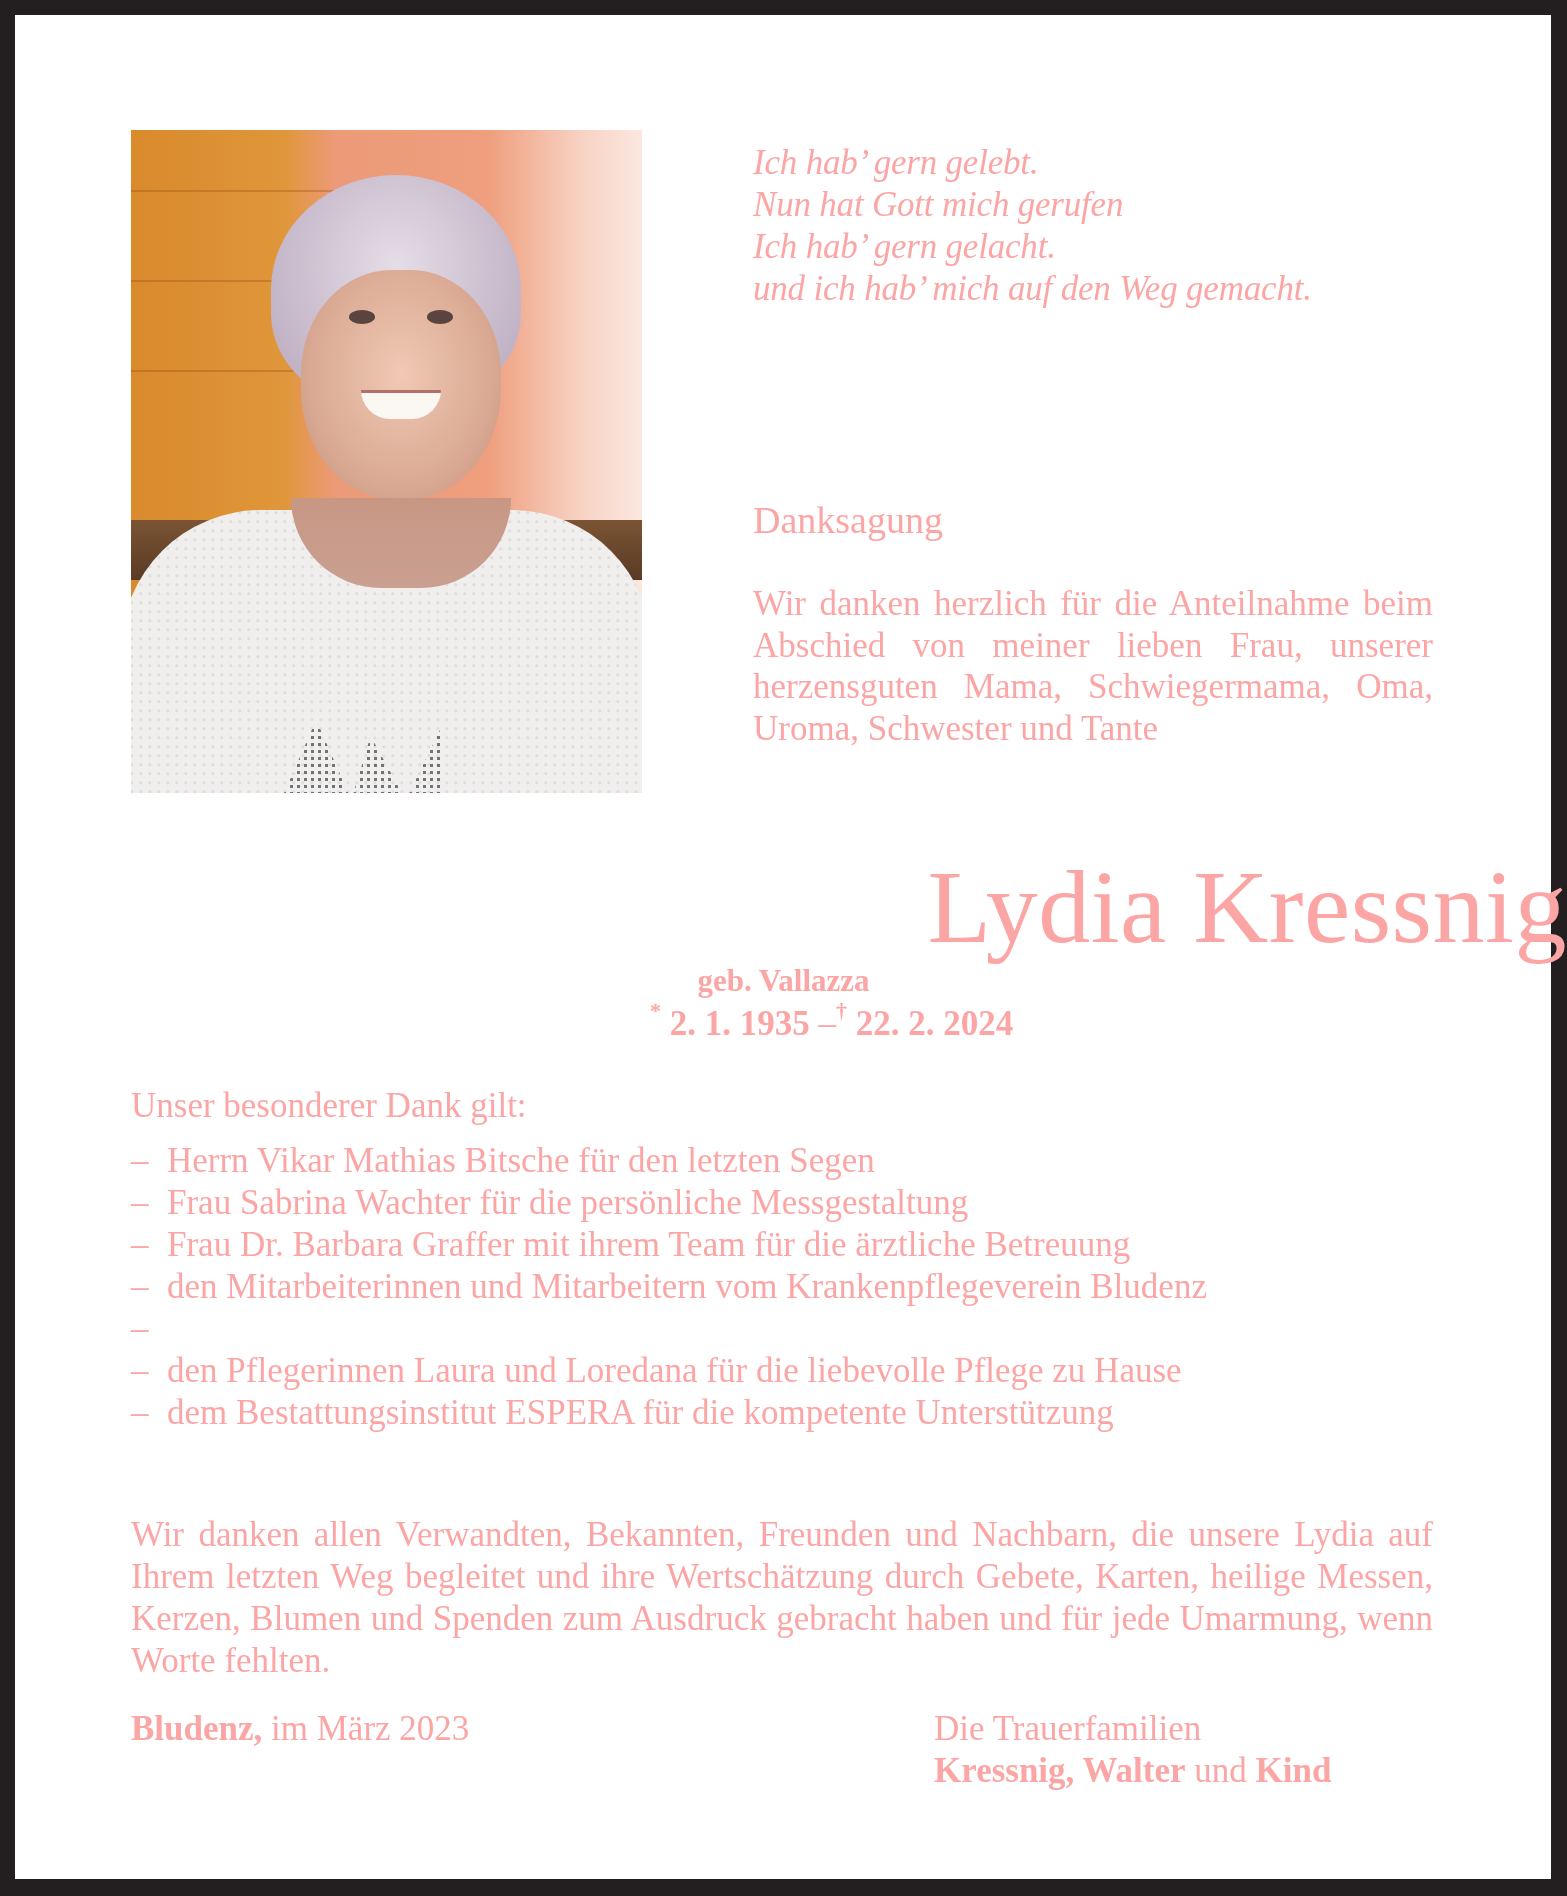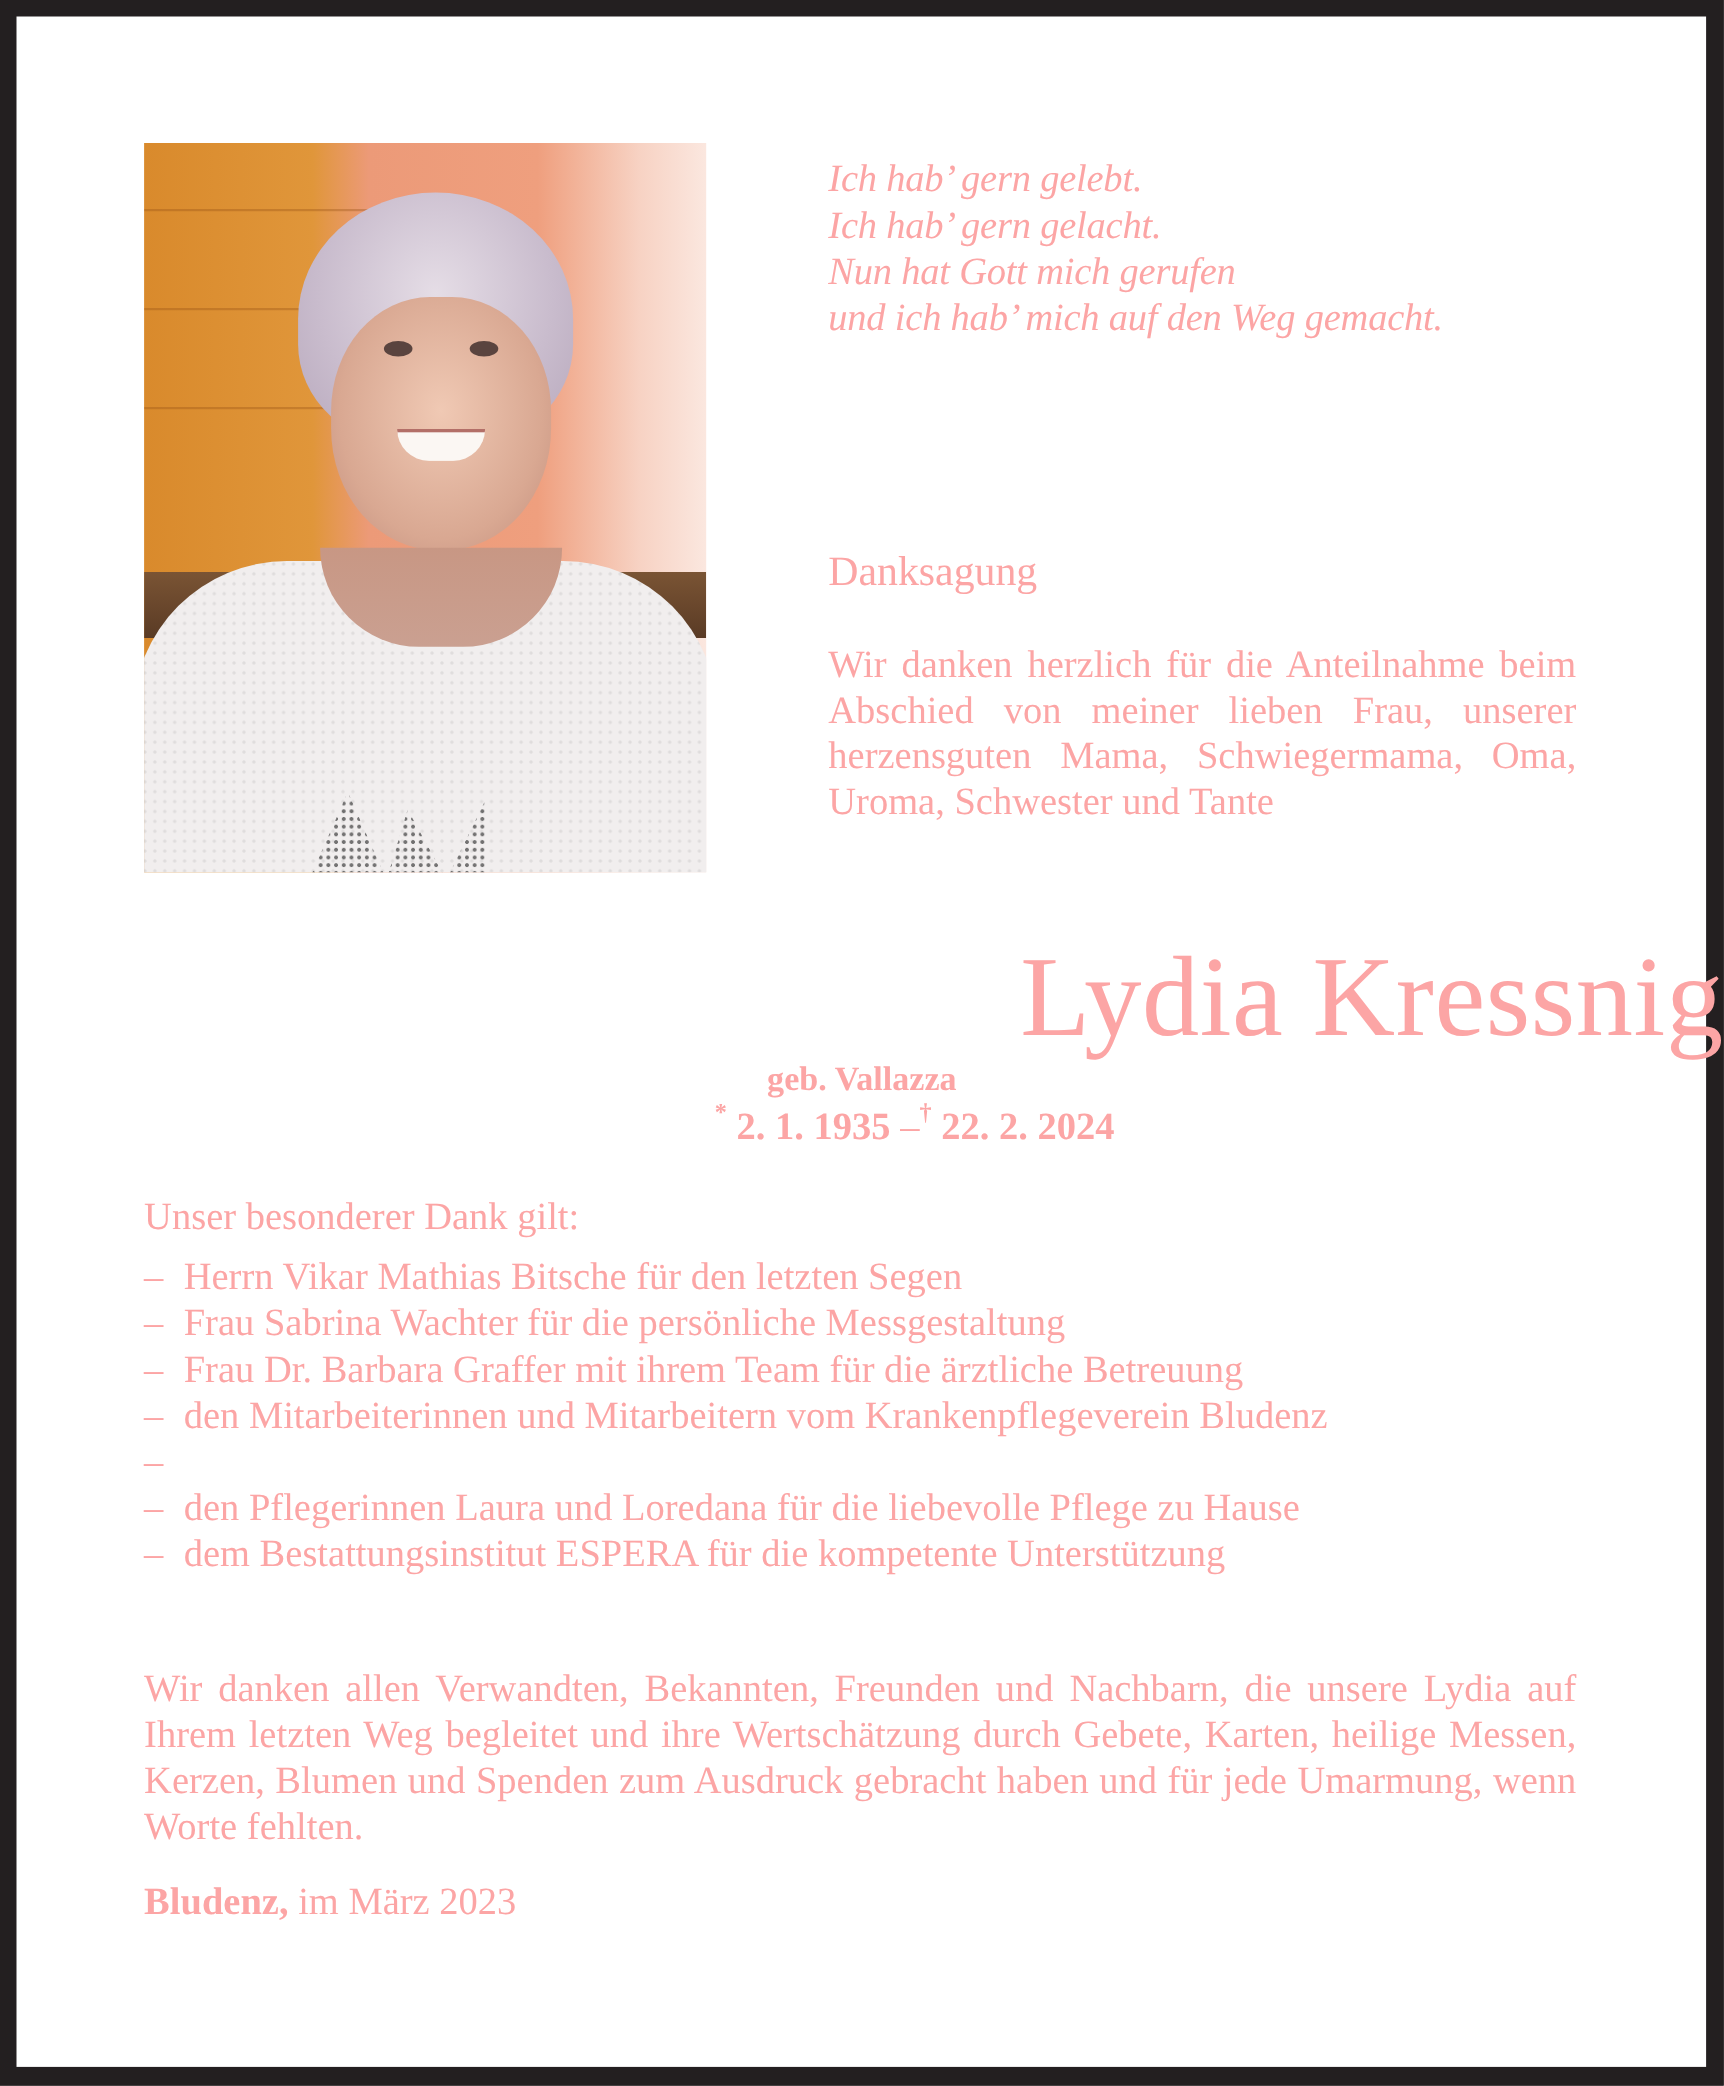--- a/index.html
+++ b/index.html
@@ -105,22 +105,22 @@
     <div class="eye" style="left:218px"></div>
     <div class="eye" style="left:296px"></div>
     <div class="smile"></div>
     <div class="shirt"></div>
     <div class="shirt-cut"></div>
     <div class="print"></div>
   </div>
 
   <div class="poem">
     <div>Ich hab’ gern gelebt.</div>
+    <div>Nun hat Gott mich gerufen</div>
     <div>Ich hab’ gern gelacht.</div>
-    <div>Nun hat Gott mich gerufen</div>
     <div>und ich hab’ mich auf den Weg gemacht.</div>
   </div>
 
   <div class="danks-title">Danksagung</div>
   <div class="danks-body">Wir danken herzlich für die Anteil­nahme beim Abschied von meiner lieben Frau, unserer herzensguten Mama, Schwiegermama, Oma, Uroma, Schwester und Tante</div>
 
   <div class="name">Lydia Kressnig</div>
   <div class="maiden">geb. Vallazza</div>
   <div class="dates"><sup>*</sup> <span>2. 1. 1935</span> <span class="dash">–</span><sup>†</sup> <span>22. 2. 2024</span></div>
 
@@ -152,14 +152,18 @@
     <li>
         <span class="bullet">–</span>
         <span>dem Bestattungsinstitut ESPERA für die kompetente Unterstützung</span>
       </li>
   </ul>
 
   <div class="closing">Wir danken allen Verwandten, Bekannten, Freunden und Nachbarn, die unsere Lydia auf Ihrem letzten Weg begleitet und ihre Wertschätzung durch Gebete, Karten, heilige Messen, Kerzen, Blumen und Spenden zum Aus­druck gebracht haben und für jede Umarmung, wenn Worte fehlten.</div>
 
   <div class="place"><b>Bludenz,</b> <span>im März 2023</span></div>
 
+  <div class="family">
+    <div>Die Trauerfamilien</div>
+    <div><b>Kressnig, Walter</b> <span>und</span> <b>Kind</b></div>
+  </div>
 
 </div>
 
 </body></html>

